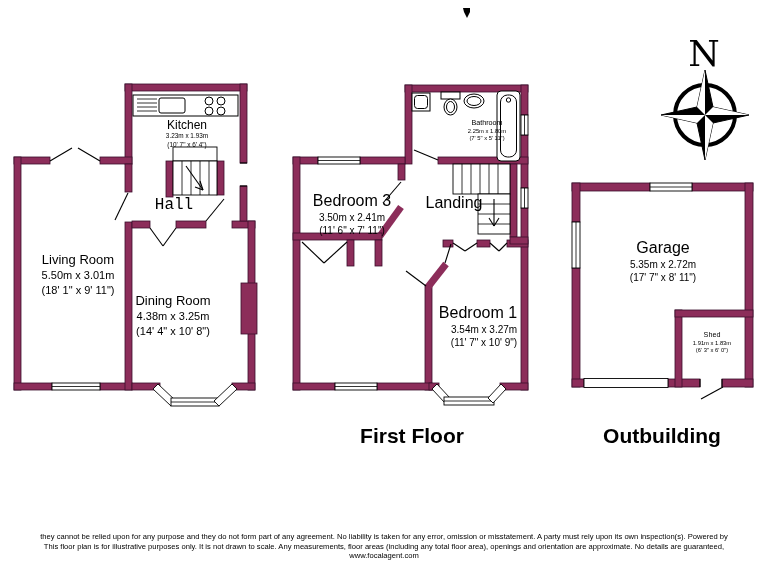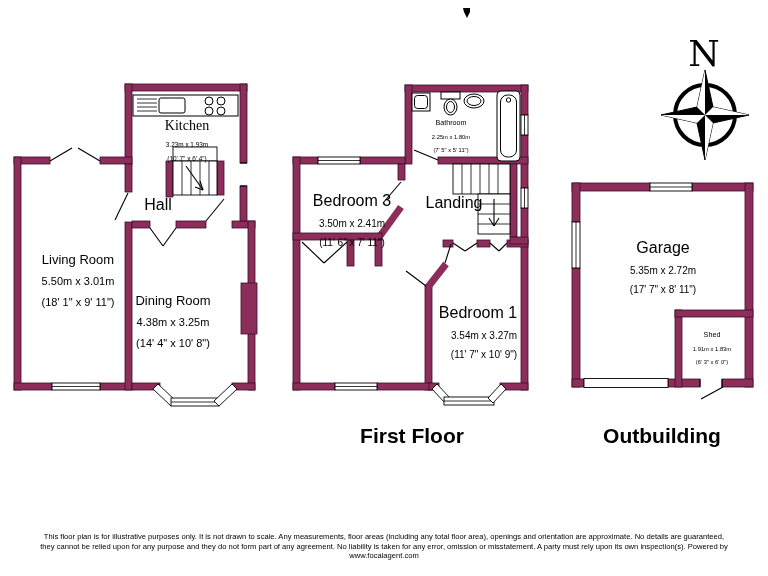--- a/index.html
+++ b/index.html
@@ -1,26 +1,26 @@
 <!DOCTYPE html>
 <html><head>
 <meta charset="utf-8">
 <style>
   html,body{margin:0;padding:0;background:#fff;}
   body{width:768px;height:576px;overflow:hidden;font-family:"Liberation Sans",sans-serif;}
   .plan{position:relative;width:768px;height:576px;background:#fff;}
   .plan > svg{position:absolute;left:0;top:0;}
   .label{position:absolute;transform:translateX(-50%);text-align:center;color:#000;white-space:nowrap;}
   .label .name{display:block;}
-  .label .dims{display:block;margin-top:6px;}
+  .label .dims{display:block;}
   .room .name{font-size:16px;line-height:1.25;}
   .room .dims{font-size:10px;line-height:1.3;}
   .big .name{font-size:13px;line-height:1.25;}
   .big .dims{font-size:11px;line-height:1.3;}
-  .small .name{font-size:14px;line-height:1.2;font-family:Liberation Serif, serif;}
+  .small .name{font-size:12px;line-height:1.2;}
   .small .dims{font-size:6.4px;line-height:1.3;}
   .tiny .name{font-size:7.2px;line-height:1.2;}
   .tiny .dims{font-size:5.8px;line-height:1.3;}
   .open-label{font-size:16px;}
   .floor-title{position:absolute;transform:translateX(-50%);top:424px;font-weight:bold;font-size:21px;color:#000;white-space:nowrap;}
   .disclaimer{position:absolute;left:0;right:0;top:532px;text-align:center;font-size:7.6px;line-height:9.6px;color:#000;}
   .disclaimer span{display:block;}
   
   .wall{fill:#8C2D5A;stroke:#3A0E2B;stroke-width:0.8;}
   .dwall{stroke:#8C2D5A;stroke-width:7;fill:none;}
@@ -231,35 +231,35 @@
     <polygon points="661,115 705,115 697,123" fill="#fff"></polygon>
     <text class="nletter" x="704" y="66" text-anchor="middle">N</text>
   </g>
 </svg>
 
   <div class="label small" style="left:187px;top:118px;">
     <span class="name">Kitchen</span>
     <span class="dims">3.23m x 1.93m</span>
     <span class="dims">(10' 7" x 6' 4")</span>
   </div>
-  <div class="label open-label" style="left:158px;top:196px;">
+  <div class="label open-label" style="left:174px;top:196px;font-family:Liberation Mono, monospace;">
     <span class="name">Hall</span>
   </div>
   <div class="label big" style="left:78px;top:252px;">
     <span class="name">Living Room</span>
     <span class="dims">5.50m x 3.01m</span>
     <span class="dims">(18' 1" x 9' 11")</span>
   </div>
   <div class="label big" style="left:173px;top:293px;">
     <span class="name">Dining Room</span>
     <span class="dims">4.38m x 3.25m</span>
     <span class="dims">(14' 4" x 10' 8")</span>
   </div>
 
-  <div class="label tiny" style="left:451px;top:119px;text-align:center;">
+  <div class="label tiny" style="left:487px;top:119px;text-align:center;">
     <span class="name">Bathroom</span>
     <span class="dims">2.25m x 1.80m</span>
     <span class="dims">(7' 5" x 5' 11")</span>
   </div>
   <div class="label room" style="left:352px;top:191px;">
     <span class="name">Bedroom 3</span>
     <span class="dims">3.50m x 2.41m</span>
     <span class="dims">(11' 6" x 7' 11")</span>
   </div>
   <div class="label open-label" style="left:454px;top:194px;">
@@ -279,18 +279,18 @@
   <div class="label tiny" style="left:712px;top:331px;">
     <span class="name">Shed</span>
     <span class="dims">1.91m x 1.83m</span>
     <span class="dims">(6' 3" x 6' 0")</span>
   </div>
 
   <div class="floor-title" style="left:662px;">Outbuilding</div>
   <div class="floor-title" style="left:412px;">First Floor</div>
 
   <div class="disclaimer">
+    <span>they cannot be relied upon for any purpose and they do not form part of any agreement. No liability is taken for any error, omission or misstatement. A party must rely upon its own inspection(s). Powered by</span>
     <span>This floor plan is for illustrative purposes only. It is not drawn to scale. Any measurements, floor areas (including any total floor area), openings and orientation are approximate. No details are guaranteed,</span>
-    <span>they cannot be relied upon for any purpose and they do not form part of any agreement. No liability is taken for any error, omission or misstatement. A party must rely upon its own inspection(s). Powered by</span>
     <span>www.focalagent.com</span>
   </div>
 
 </div>
 
 </body></html>

